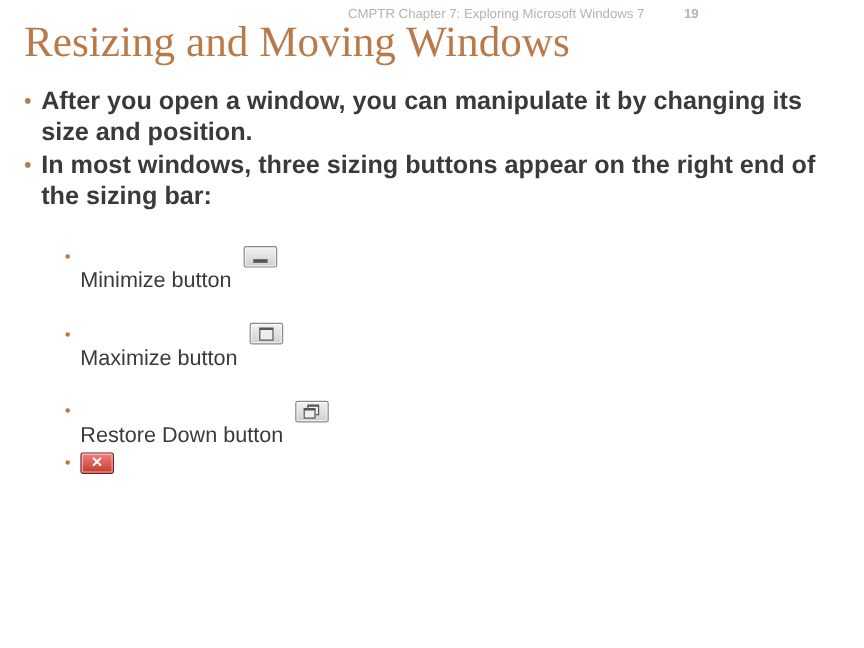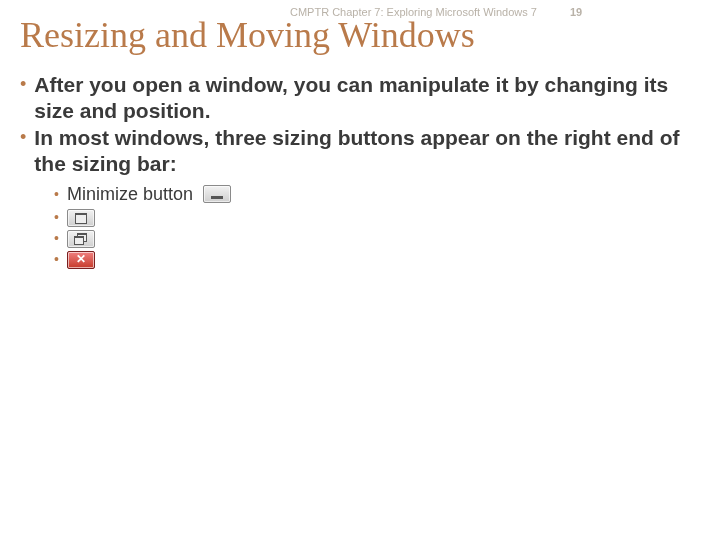--- a/index.html
+++ b/index.html
@@ -71,20 +71,21 @@
     color: #3a3a3a;
     margin-bottom: 3px;
   }
   .sub-dot {
     color: #b97a4a;
     font-size: 14px;
     margin-right: 8px;
   }
   .sub-text {
     margin-right: 10px;
+    margin-top: 39px;
   }
   
   .winbtn {
     display: inline-block;
     width: 26px;
     height: 16px;
     border: 1px solid #8a8a8a;
     border-radius: 2px;
     position: relative;
     vertical-align: middle;
@@ -172,27 +173,29 @@
     <div class="sub-row">
       <span class="sub-dot">•</span>
       <span class="sub-text">Minimize button</span>
       <span class="winbtn gray">
           <span class="minimize-bar"></span>
         </span>
     </div>
 
     <div class="sub-row">
       <span class="sub-dot">•</span>
+      <span class="sub-text">Maximize button</span>
       <span class="winbtn gray">
           <span class="max-sq"></span>
         </span>
     </div>
 
     <div class="sub-row">
       <span class="sub-dot">•</span>
+      <span class="sub-text">Restore Down button</span>
       <span class="winbtn gray">
           <span class="rest-sq1"></span>
           <span class="rest-sq2"></span>
         </span>
     </div>
 
     <div class="sub-row">
       <span class="sub-dot">•</span>
       <span class="winbtn red">
           <span class="close-x">✕</span>

